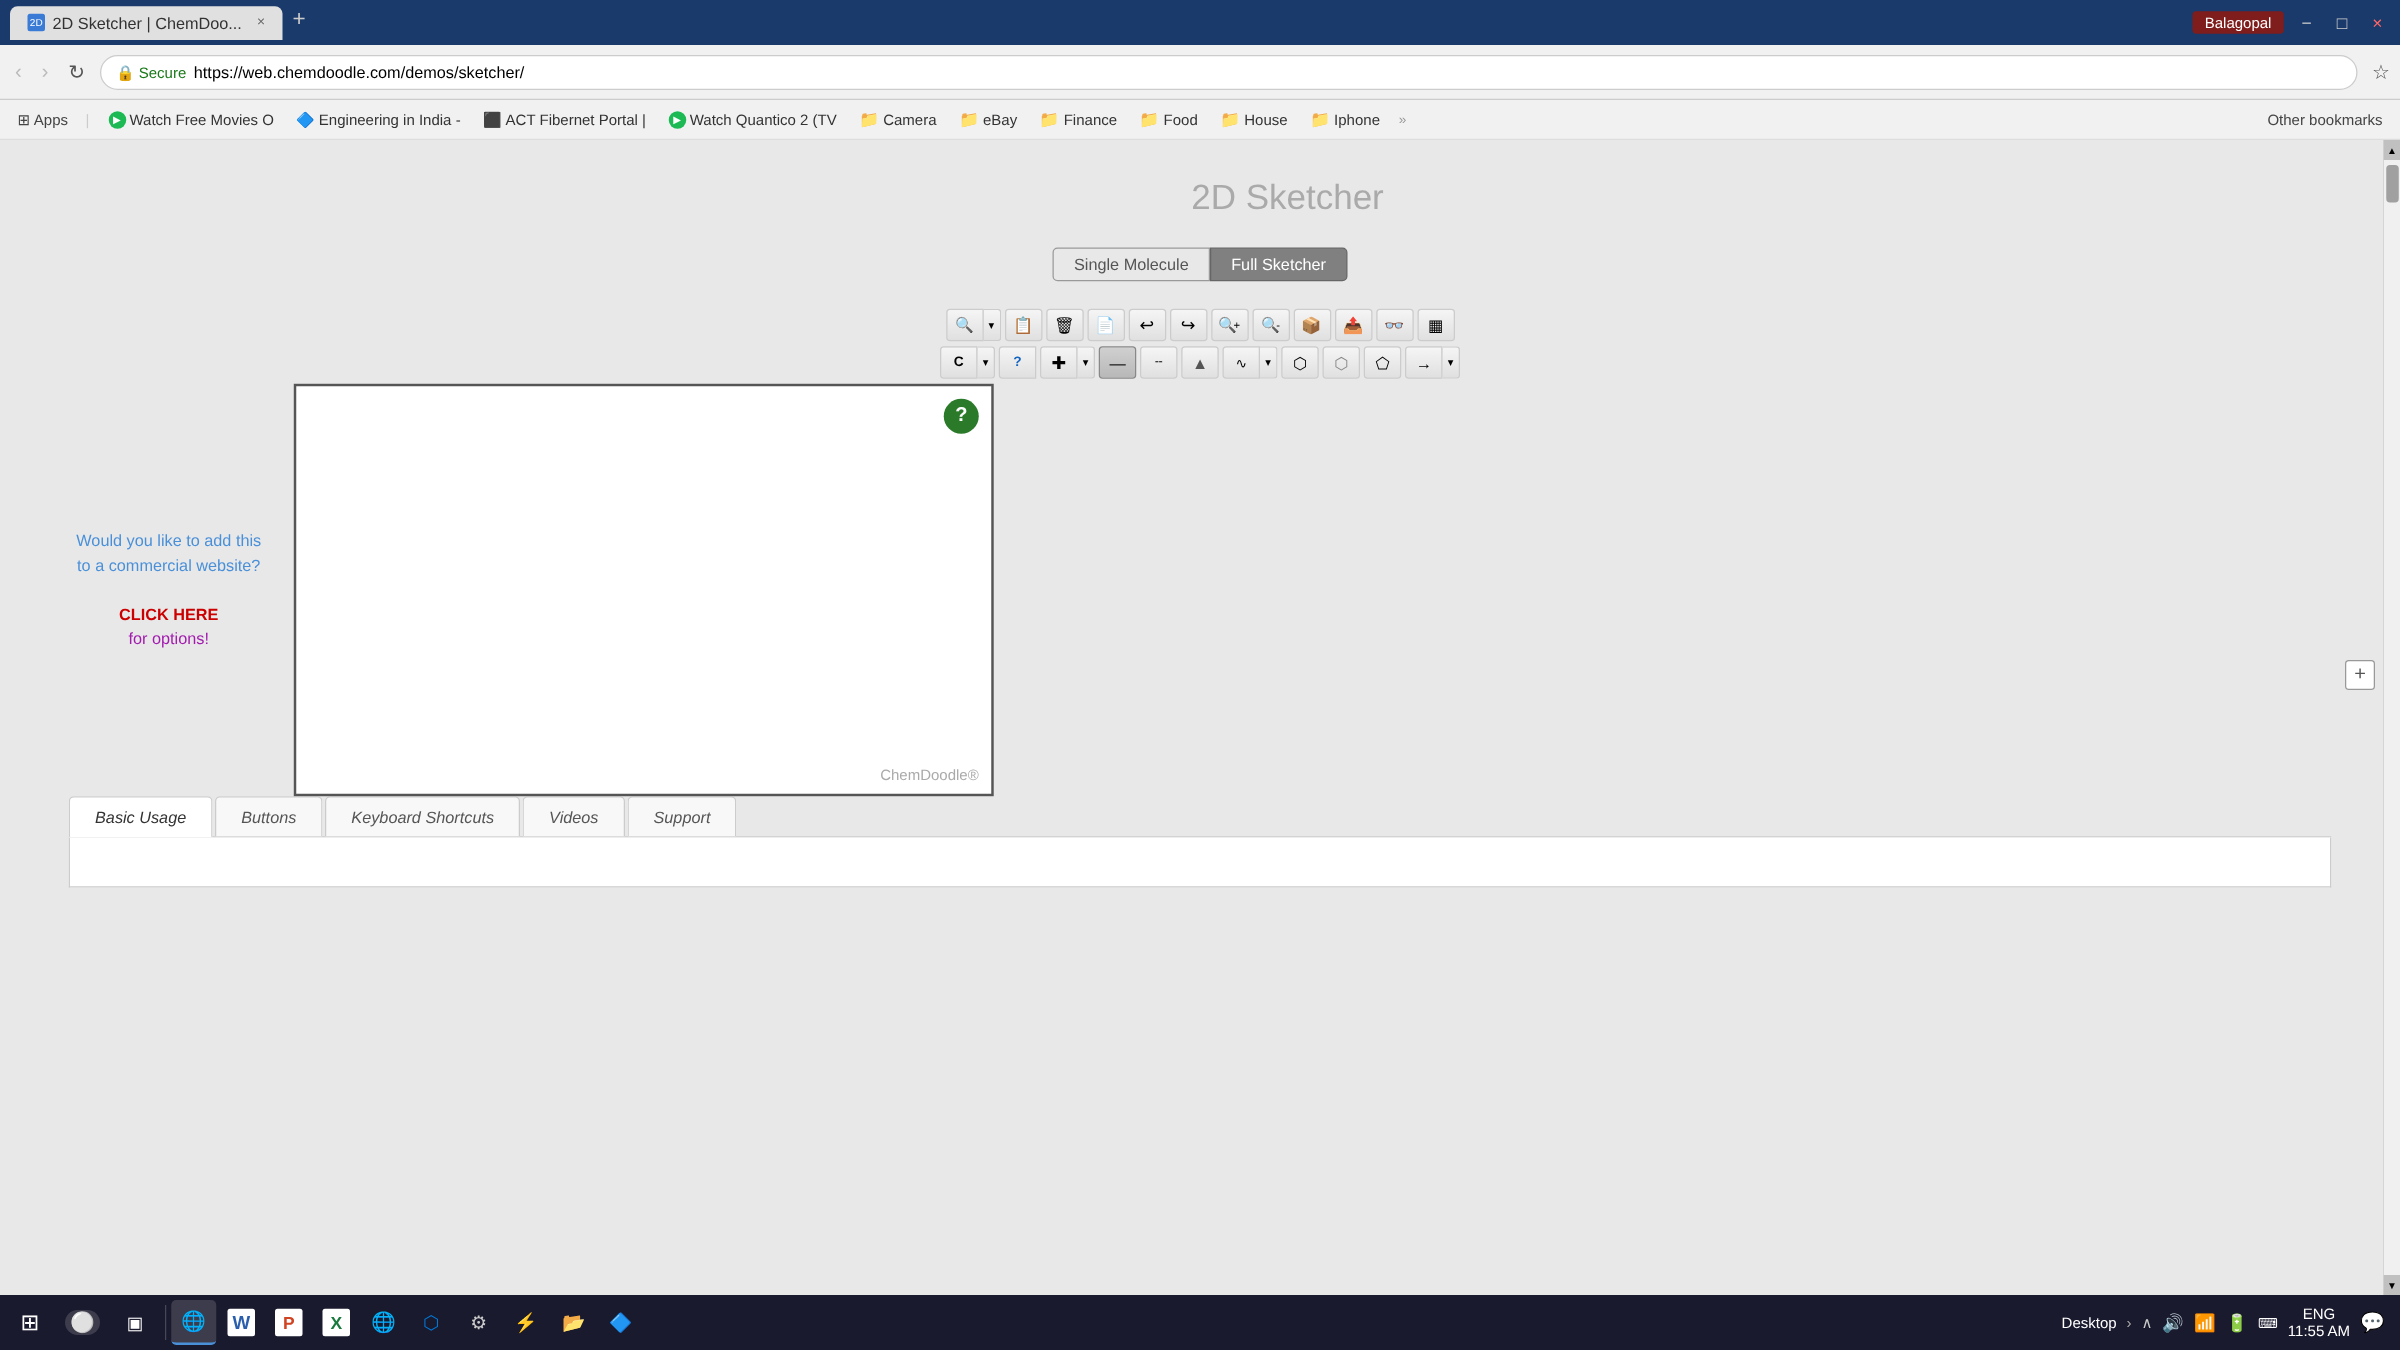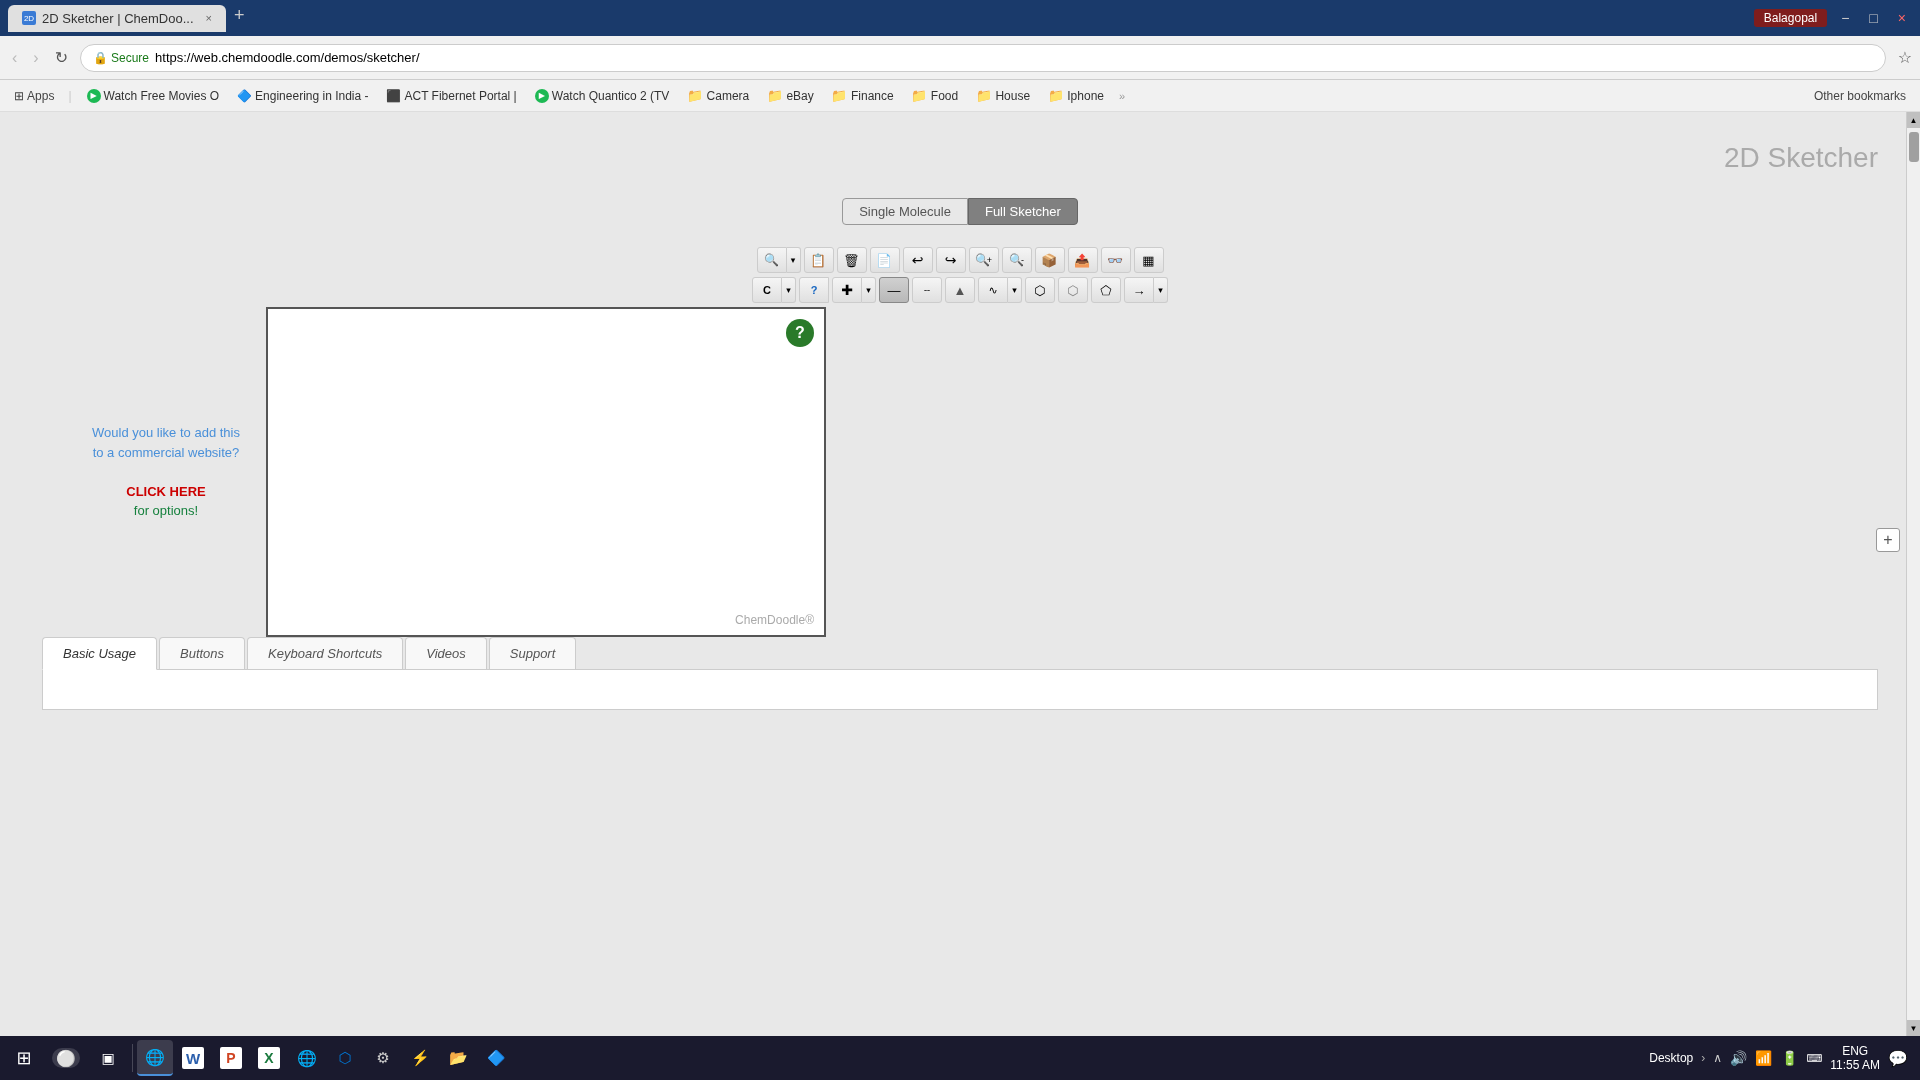--- a/index.html
+++ b/index.html
@@ -72,21 +72,21 @@
       font-size: 12px;
       overflow: hidden;
     }
     .apps-btn { font-size: 12px; color: #444; padding: 2px 6px; cursor: pointer; display: flex; align-items: center; gap: 3px; }
     .bookmark-item { display: flex; align-items: center; gap: 3px; padding: 3px 7px; border-radius: 3px; cursor: pointer; color: #333; font-size: 12px; white-space: nowrap; }
     .bm-folder { color: #f0a500; font-size: 13px; }
     .bm-play { width: 14px; height: 14px; background: #1db954; border-radius: 50%; display: flex; align-items: center; justify-content: center; color: white; font-size: 8px; }
     .other-bookmarks { margin-left: auto; color: #444; font-size: 12px; cursor: pointer; padding: 2px 6px; white-space: nowrap; }
 
     
-    .page { background: #e8e8e8; padding: 30px 42px 20px; display: flex; flex-direction: column; align-items: flex-end; height: calc(1080px - 112px); overflow: hidden; }
+    .page { background: #e8e8e8; padding: 30px 55px 20px; display: flex; flex-direction: column; align-items: center; height: calc(1080px - 112px); overflow: hidden; }
     .page-title { font-size: 28px; color: #aaa; font-weight: 300; margin-bottom: 24px; margin-left: 140px; }
 
     
     .sketcher-container { display: flex; flex-direction: column; align-items: center; width: 100%; }
     .mode-buttons { display: flex; gap: 0; margin-bottom: 22px; }
     .mode-btn {
       padding: 5px 16px;
       font-size: 13px;
       border: 1px solid #999;
       cursor: pointer;
@@ -132,24 +132,23 @@
     .side-promo {
       display: flex;
       flex-direction: column;
       justify-content: center;
       align-items: center;
       text-align: center;
       font-size: 13px;
       color: #4a90d9;
       width: 160px;
       line-height: 1.5;
-      margin-left: 44px;
     }
     .click-here { color: #cc0000; font-weight: bold; }
-    .for-options { color: #15803d; }
+    .for-options { color: #a21caf; }
 
     .sketcher-canvas {
       background: white;
       border: 2px solid #555;
       width: 560px;
       height: 330px;
       position: relative;
       flex-shrink: 0;
     }
     .canvas-help {

